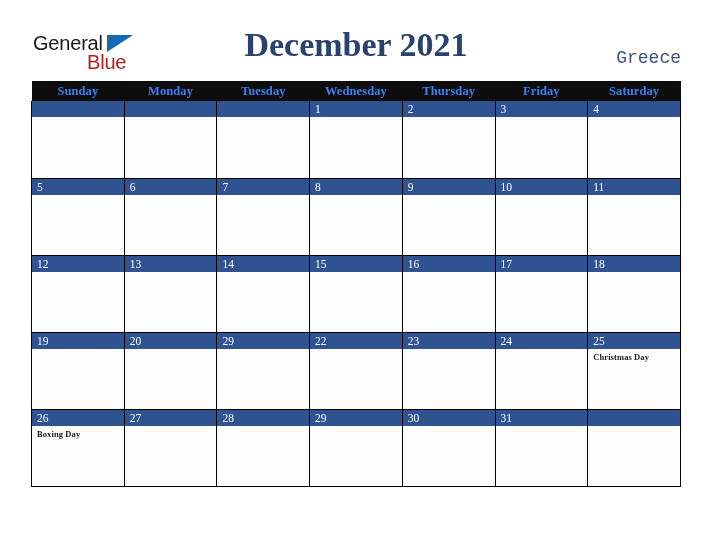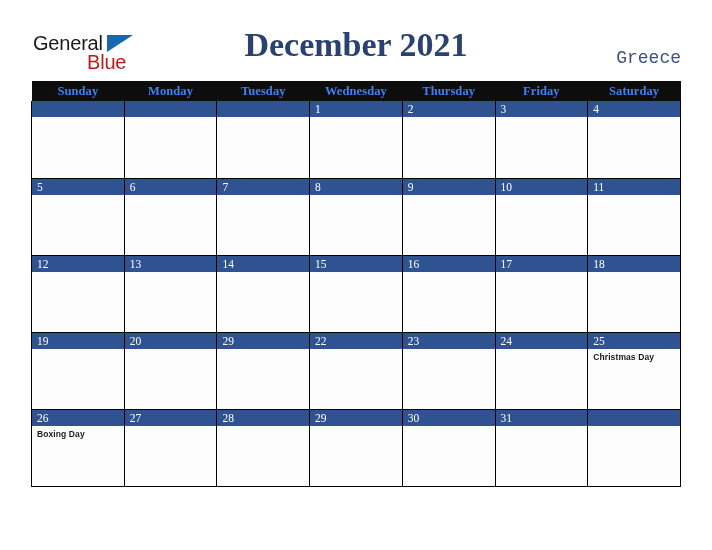--- a/index.html
+++ b/index.html
@@ -132,21 +132,21 @@
     line-height: 16px;
     color: #ffffff;
     font-size: 11.5px;
     font-family: "Liberation Serif", serif;
     padding-left: 5px;
     overflow: hidden;
     white-space: nowrap;
   }
   .holiday {
     font-size: 8.5px;
-    font-family: Liberation Sans, sans-serif;
+    font-family: Liberation Serif, serif;
     font-weight: bold;
     color: #1a1a1a;
     padding: 3px 4px 0 5px;
     line-height: 1.25;
     letter-spacing: 0.1px;
   }
 </style>
 </head>
 <body>
 

